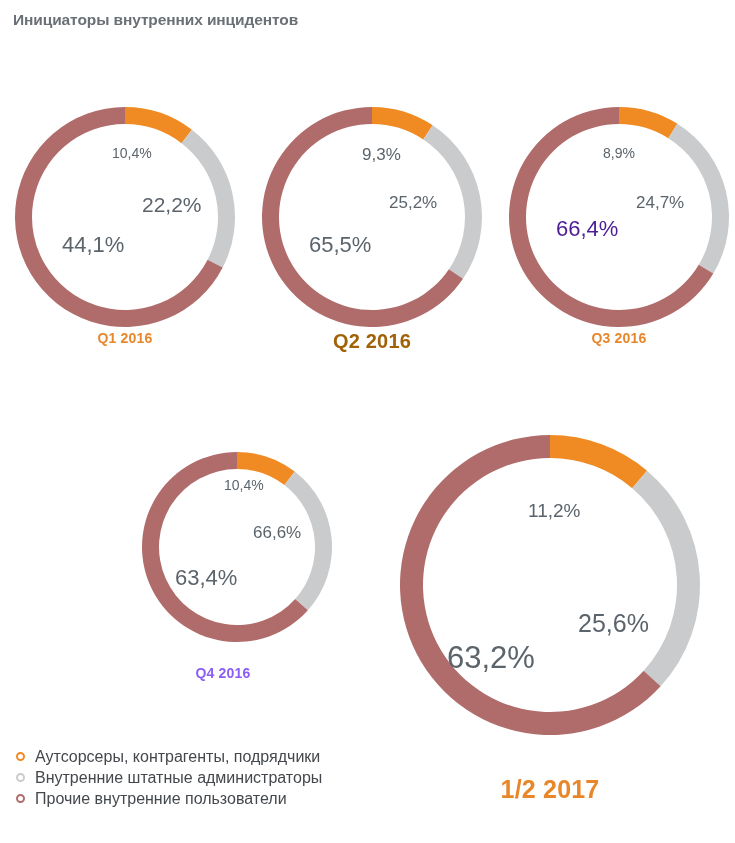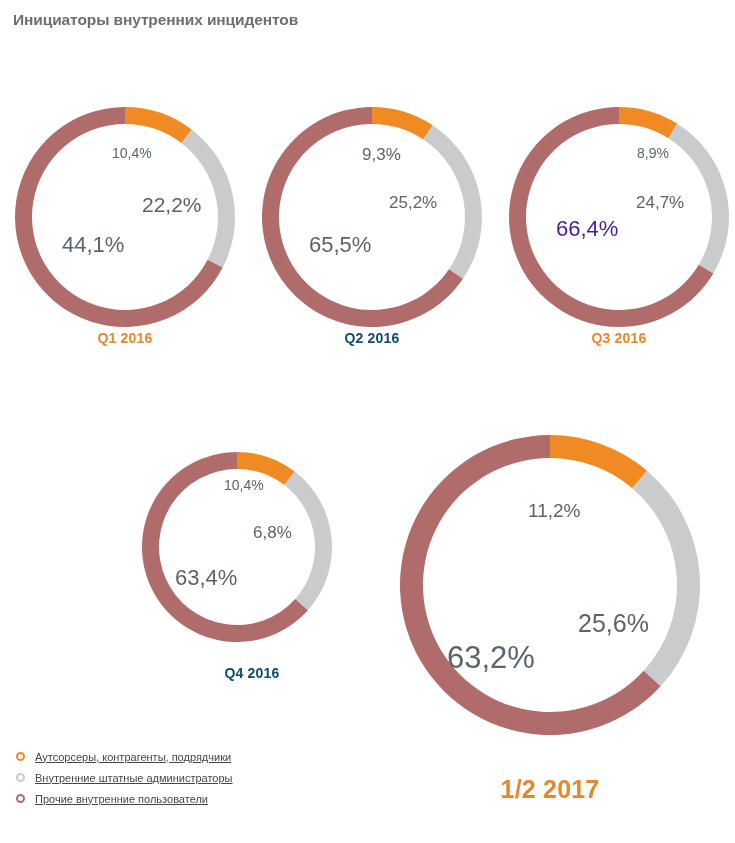--- a/index.html
+++ b/index.html
@@ -67,24 +67,23 @@
   .legend-marker {
     width: 9px;
     height: 9px;
     border-radius: 50%;
     box-sizing: border-box;
     border: 2px solid #000;
     margin-right: 10px;
     flex: 0 0 auto;
   }
   .legend-text {
-    font-size: 11px;
+    font-size: 16px;
     color: #44484c;
     white-space: nowrap;
-    text-decoration: underline;
   }
 </style>
 </head>
 <body>
 
 <div id="chart-title">Инициаторы внутренних инцидентов</div>
 
 <div id="donuts-container">
     <div class="donut-unit" style="left: 11px; top: 103px; width: 228px; height: 228px;">
       <svg class="donut-svg" width="228" height="228" viewBox="0 0 228 228">
@@ -138,25 +137,25 @@
     </div>
   </div>
 
 <div class="pct-label" style="left: 112px; top: 145px; font-size: 14px; color: rgb(92, 100, 107);">10,4%</div>
 <div class="pct-label" style="left: 142px; top: 193px; font-size: 21px; color: rgb(92, 100, 107);">22,2%</div>
 <div class="pct-label" style="left: 62px; top: 232px; font-size: 22px; color: rgb(92, 100, 107);">44,1%</div>
 <div class="donut-caption" style="top: 330px; font-size: 14px; left: -25px; width: 300px; color: rgb(232, 134, 42);">Q1 2016</div>
 <div class="pct-label" style="left: 362px; top: 145px; font-size: 17px; color: rgb(92, 100, 107);">9,3%</div>
 <div class="pct-label" style="left: 389px; top: 193px; font-size: 17px; color: rgb(92, 100, 107);">25,2%</div>
 <div class="pct-label" style="left: 309px; top: 232px; font-size: 22px; color: rgb(92, 100, 107);">65,5%</div>
-<div class="donut-caption" style="top: 330px; font-size: 14px; left: 222px; width: 300px; color: #0c4a6e;">Q2 2016</div>
-<div class="pct-label" style="left: 637px; top: 145px; font-size: 14px; color: rgb(92, 100, 107);">8,9%</div>
+<div class="donut-caption" style="top: 330px; font-size: 20px; left: 222px; width: 300px; color: #a16207;">Q2 2016</div>
+<div class="pct-label" style="left: 603px; top: 145px; font-size: 14px; color: rgb(92, 100, 107);">8,9%</div>
 <div class="pct-label" style="left: 636px; top: 193px; font-size: 17px; color: rgb(92, 100, 107);">24,7%</div>
 <div class="pct-label" style="left: 556px; top: 216px; font-size: 22px; color: #4c1d95;">66,4%</div>
 <div class="donut-caption" style="top: 330px; font-size: 14px; left: 469px; width: 300px; color: rgb(232, 134, 42);">Q3 2016</div>
 <div class="pct-label" style="left: 224px; top: 477px; font-size: 14px; color: rgb(92, 100, 107);">10,4%</div>
-<div class="pct-label" style="left: 253px; top: 523px; font-size: 17px; color: rgb(92, 100, 107);">6,8%</div>
+<div class="pct-label" style="left: 253px; top: 523px; font-size: 17px; color: rgb(92, 100, 107);">66,6%</div>
 <div class="pct-label" style="left: 175px; top: 565px; font-size: 22px; color: rgb(92, 100, 107);">63,4%</div>
-<div class="donut-caption" style="top: 665px; font-size: 14px; left: 102px; width: 300px; color: #0c4a6e;">Q4 2016</div>
+<div class="donut-caption" style="top: 665px; font-size: 14px; left: 73px; width: 300px; color: #8b5cf6;">Q4 2016</div>
 <div class="pct-label" style="left: 528px; top: 500px; font-size: 19px; color: rgb(92, 100, 107);">11,2%</div>
 <div class="pct-label" style="left: 578px; top: 580px; font-size: 25px; color: rgb(92, 100, 107); margin-top: 29px;">25,6%</div>
 <div class="pct-label" style="left: 447px; top: 640px; font-size: 31px; color: rgb(92, 100, 107);">63,2%</div>
 <div class="donut-caption" style="top: 775px; font-size: 25px; left: 400px; width: 300px; color: rgb(232, 134, 42);">1/2 2017</div>
 
 </body></html>

